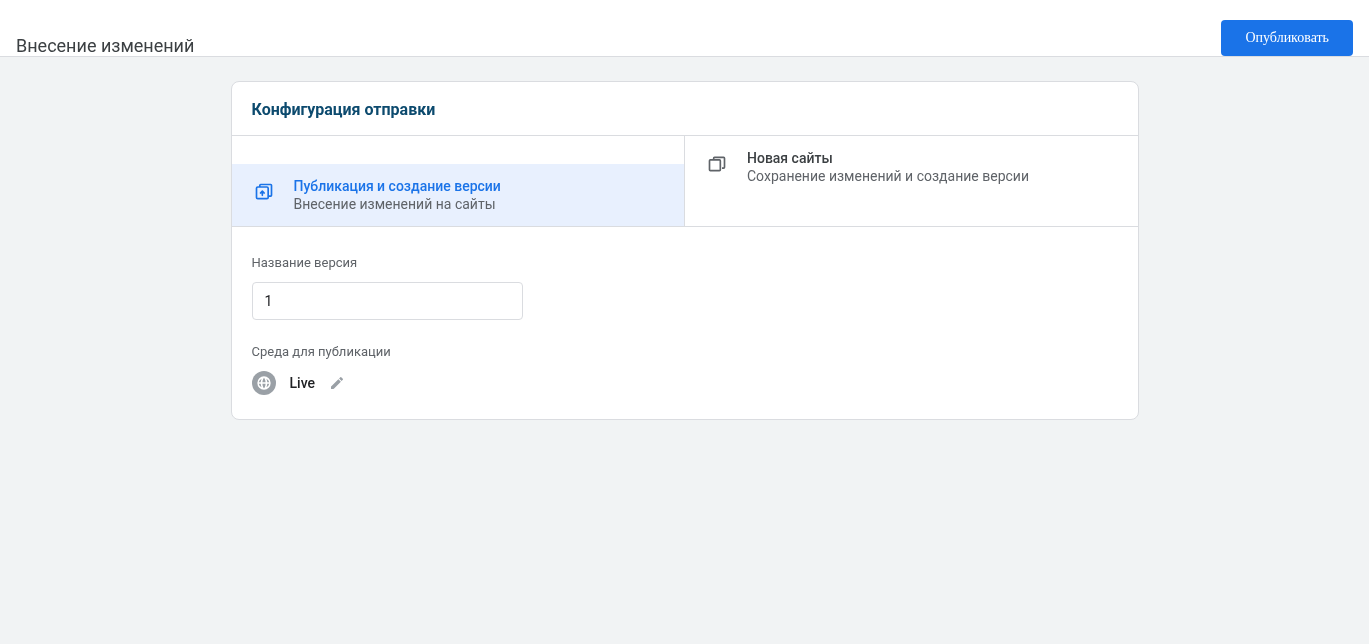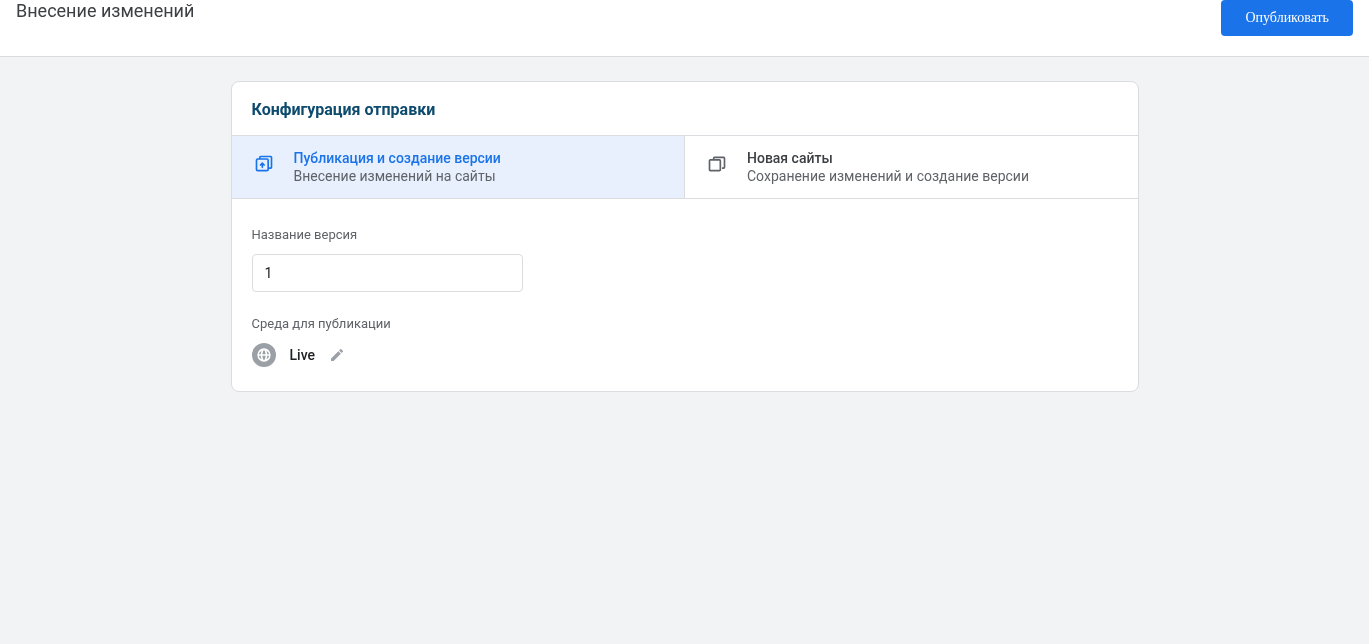--- a/index.html
+++ b/index.html
@@ -12,21 +12,21 @@
       background: #f1f3f4;
       color: #202124;
       width: 1369px;
       height: 644px;
       overflow: hidden;
     }
     .header {
       background: #fff;
       height: 57px;
       display: flex;
-      align-items: flex-start;
+      align-items: flex-end;
       justify-content: space-between;
       padding: 0 16px;
       border-bottom: 1px solid #dadce0;
     }
     .page-title {
       font-size: 18px;
       font-weight: 400;
       color: #3c4043;
     }
     .publish-btn {
@@ -68,20 +68,21 @@
     .tab {
       flex: 1;
       display: flex;
       align-items: flex-start;
       padding: 14px 20px;
       cursor: pointer;
       gap: 18px;
     }
     .tab.active {
       background: #e8f0fe;
+      margin-top: 28px;
     }
     .tab:not(.active) {
       border-left: 1px solid #dadce0;
     }
     .tab-icon {
       width: 24px;
       height: 24px;
       display: flex;
       align-items: center;
       justify-content: center;

